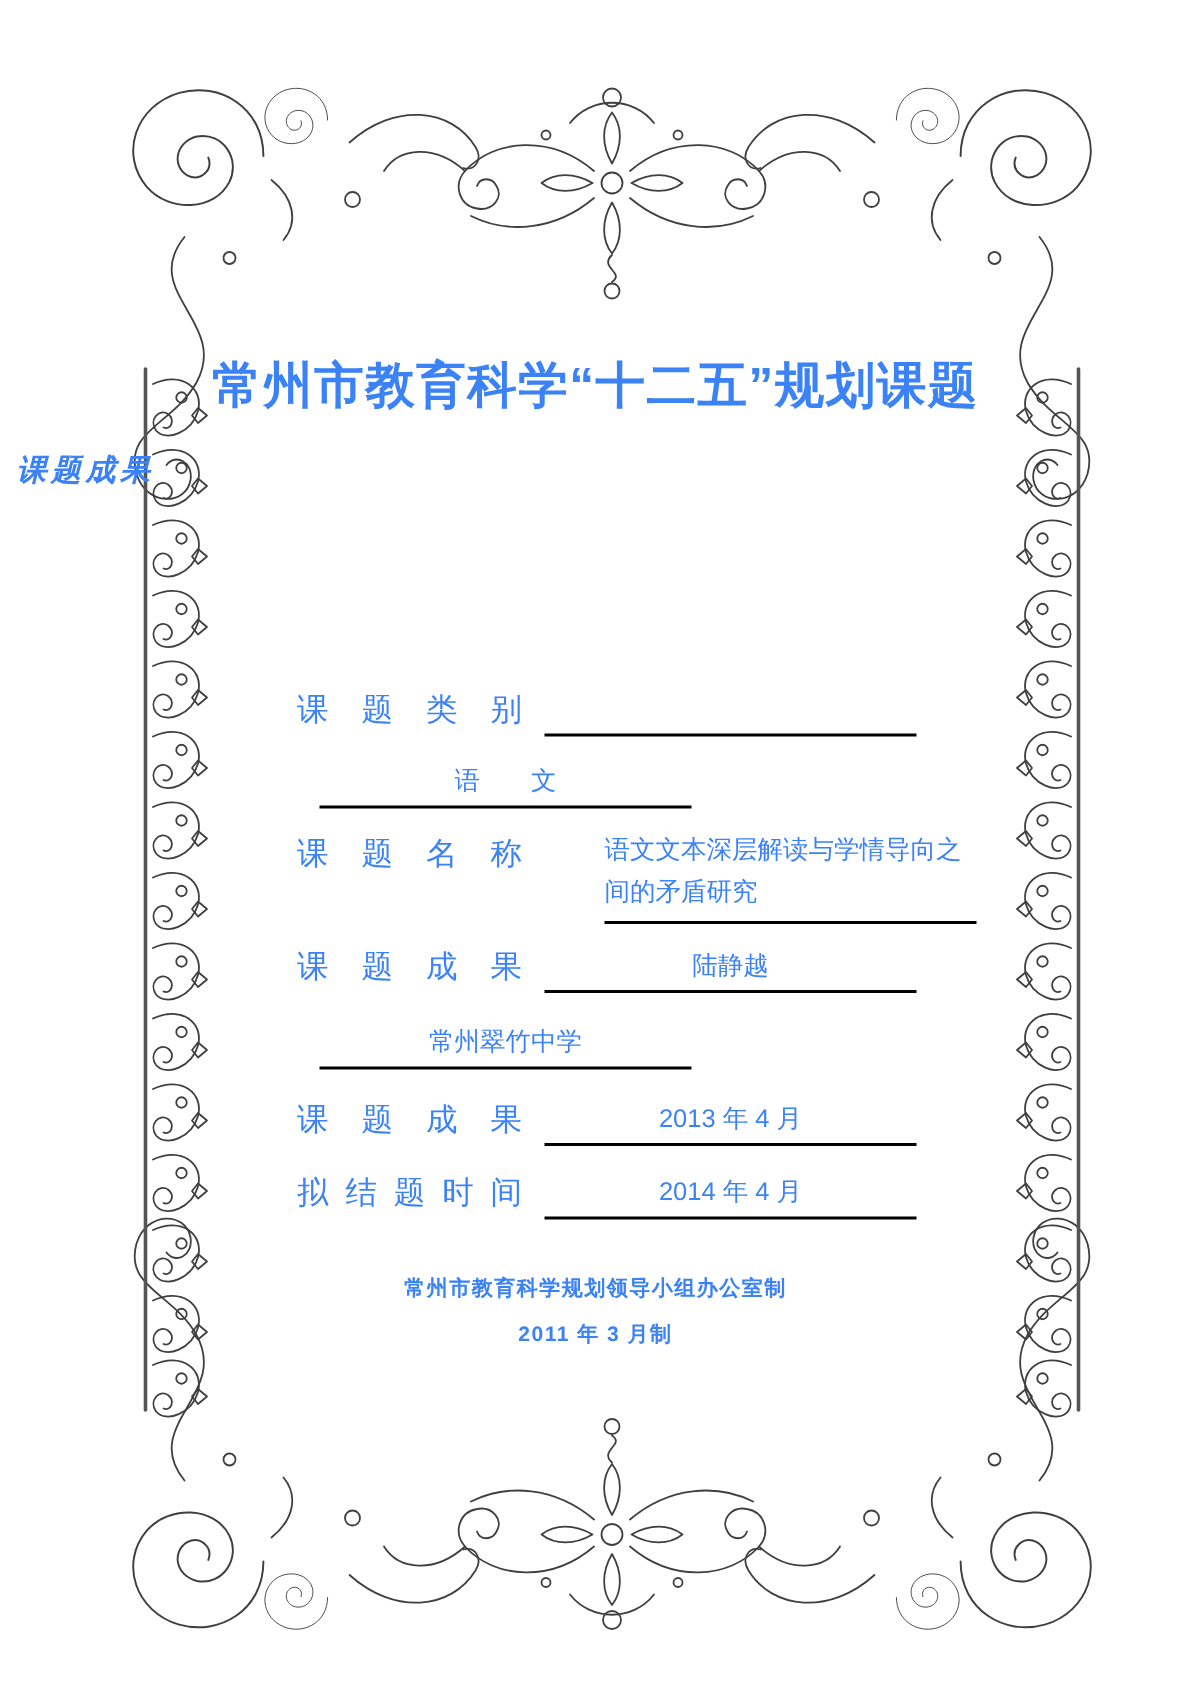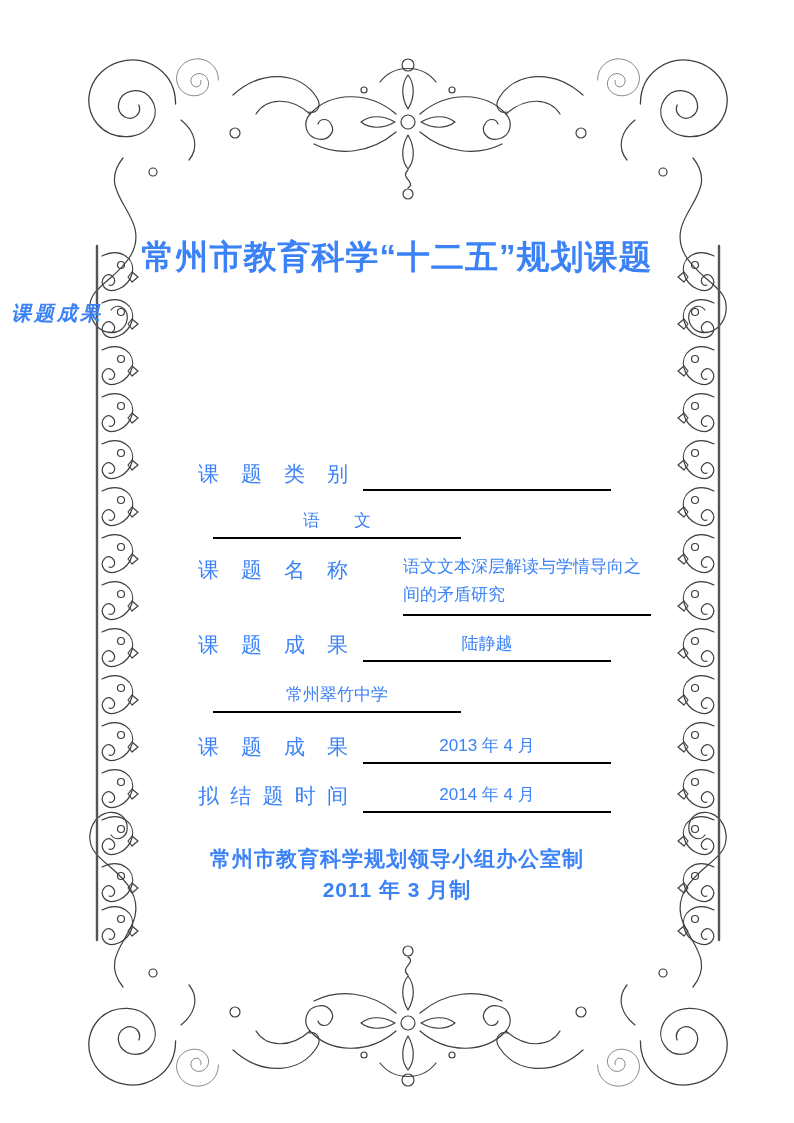--- a/index.html
+++ b/index.html
@@ -31,21 +31,21 @@
   }
   .fld span{display:block;width:100%;}
   .row1{top:458px;} .row2{top:506px;}
   .row3{top:553px;align-items:flex-start;gap:40px;}
   .row3 .lbl{padding-top:3px;}
   .row3 .fld{min-height:63px;align-items:flex-start;}
   .row3 .fld span{text-align:left;}
   .row4{top:629px;} .row5{top:680px;} .row6{top:731px;} .row7{top:780px;}
   .footer{
     position:absolute;top:843px;left:0;right:0;text-align:center;
-    font-size:21px;line-height:31px;font-weight:700;letter-spacing:1px;
+    font-size:14px;line-height:31px;font-weight:700;letter-spacing:1px;
   }
 </style>
 </head>
 <body>
 
 <div class="page">
 
   <svg class="border-svg" viewBox="0 0 794 1123" fill="none" stroke="#3f3f3f" stroke-width="1.2" stroke-linecap="round" stroke-linejoin="round" aria-hidden="true">
     <defs>
       <g id="spiral">

